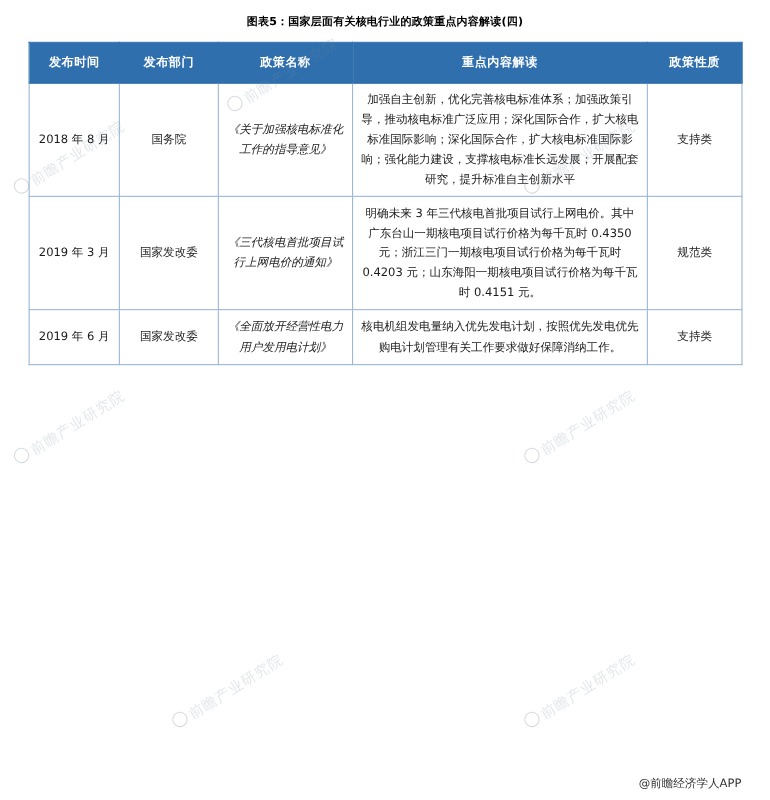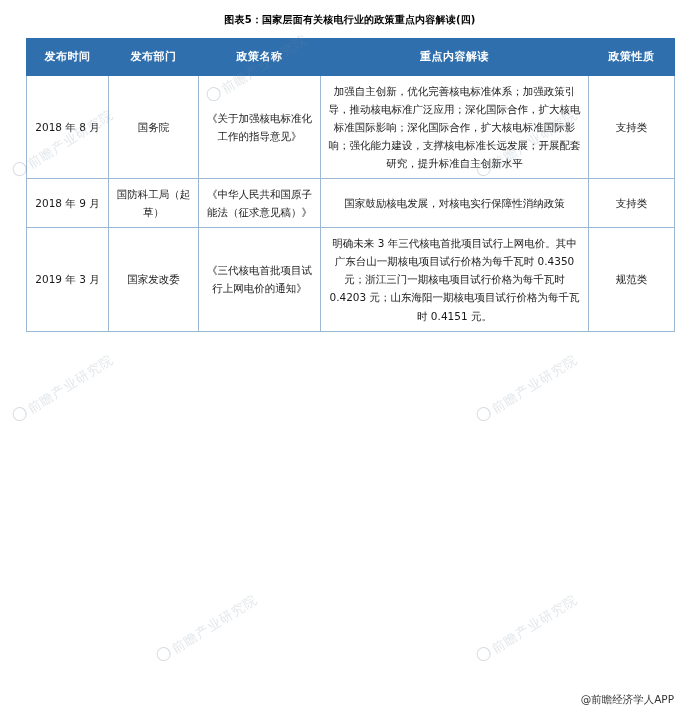--- a/index.html
+++ b/index.html
@@ -68,32 +68,33 @@
 
   td.c-time, td.c-dept, td.c-name, td.c-nature {
     text-align: center;
   }
   td.c-content {
     text-align: center;
     padding: 8px 9px;
   }
   td.c-name {
     line-height: 1.8;
+    font-style: italic;
   }
   .src {
     position: absolute;
     left: 26px;
     bottom: 16px;
     font-size: 10.5px;
     color: #333;
   }
   .credit {
     position: absolute;
     right: 26px;
-    bottom: 20px;
+    bottom: 8px;
     font-size: 10.5px;
     color: #333;
   }
   
   .wm {
     position: absolute;
     font-size: 13px;
     color: rgba(120,140,160,0.22);
     white-space: nowrap;
     transform: rotate(-32deg);
@@ -145,32 +146,32 @@
       </thead>
       <tbody>
         <tr>
           <td class="c-time">2018 年 8 月</td>
           <td class="c-dept">国务院</td>
           <td class="c-name">《关于加强核电标准化工作的指导意见》</td>
           <td class="c-content">加强自主创新，优化完善核电标准体系；加强政策引导，推动核电标准广泛应用；深化国际合作，扩大核电标准国际影响；深化国际合作，扩大核电标准国际影响；强化能力建设，支撑核电标准长远发展；开展配套研究，提升标准自主创新水平</td>
           <td class="c-nature">支持类</td>
         </tr>
         <tr>
-          <td class="c-time">2018 年 9 月</td>
-          <td class="c-dept">国防科工局（起草）</td>
-          <td class="c-name">《中华人民共和国原子能法（征求意见稿）》</td>
-          <td class="c-content">国家鼓励核电发展，对核电实行保障性消纳政策</td>
-          <td class="c-nature">支持类</td>
-        </tr>
-        <tr>
           <td class="c-time">2019 年 3 月</td>
           <td class="c-dept">国家发改委</td>
           <td class="c-name">《三代核电首批项目试行上网电价的通知》</td>
           <td class="c-content">明确未来 3 年三代核电首批项目试行上网电价。其中广东台山一期核电项目试行价格为每千瓦时 0.4350 元；浙江三门一期核电项目试行价格为每千瓦时 0.4203 元；山东海阳一期核电项目试行价格为每千瓦时 0.4151 元。</td>
           <td class="c-nature">规范类</td>
+        </tr>
+        <tr>
+          <td class="c-time">2019 年 6 月</td>
+          <td class="c-dept">国家发改委</td>
+          <td class="c-name">《全面放开经营性电力用户发用电计划》</td>
+          <td class="c-content">核电机组发电量纳入优先发电计划，按照优先发电优先购电计划管理有关工作要求做好保障消纳工作。</td>
+          <td class="c-nature">支持类</td>
         </tr>
       </tbody>
     </table>
   </div>
 
   <div class="wm wm7"><span class="dot"></span><span>前瞻产业研究院</span></div>
   <div class="wm wm1"><span class="dot"></span><span>前瞻产业研究院</span></div>
   <div class="wm wm2"><span class="dot"></span><span>前瞻产业研究院</span></div>
   <div class="wm wm3"><span class="dot"></span><span>前瞻产业研究院</span></div>
   <div class="wm wm4"><span class="dot"></span><span>前瞻产业研究院</span></div>

